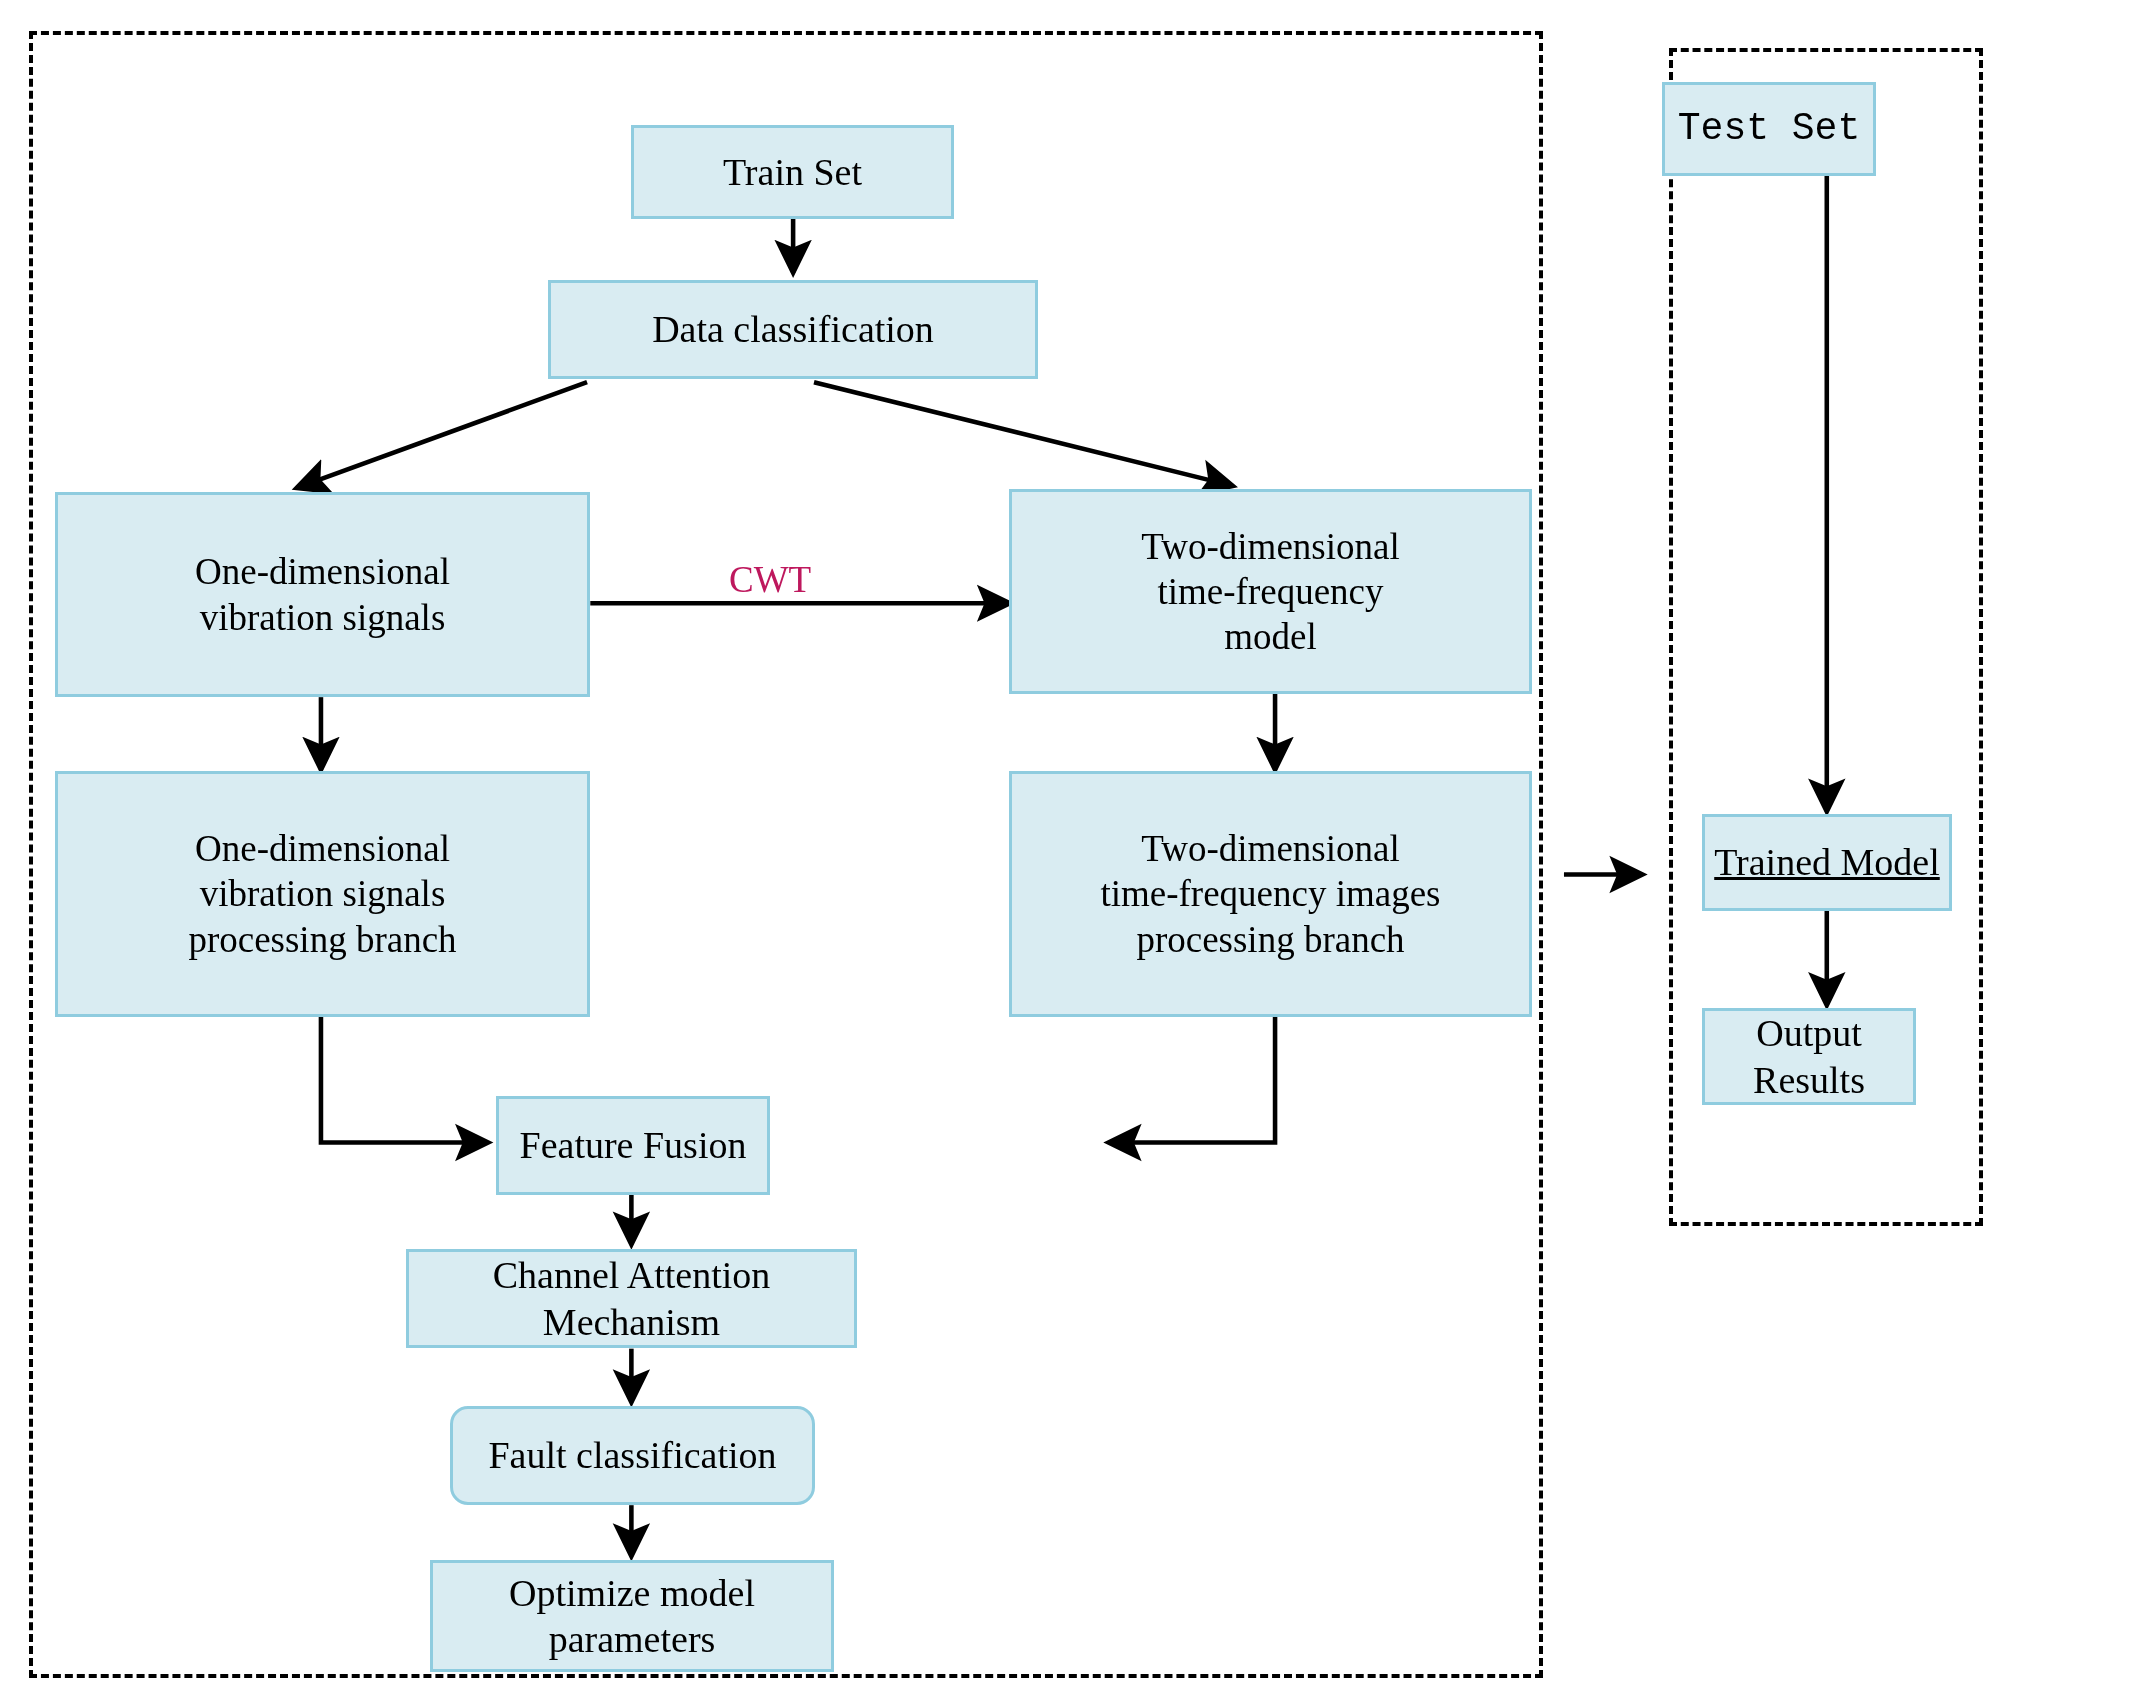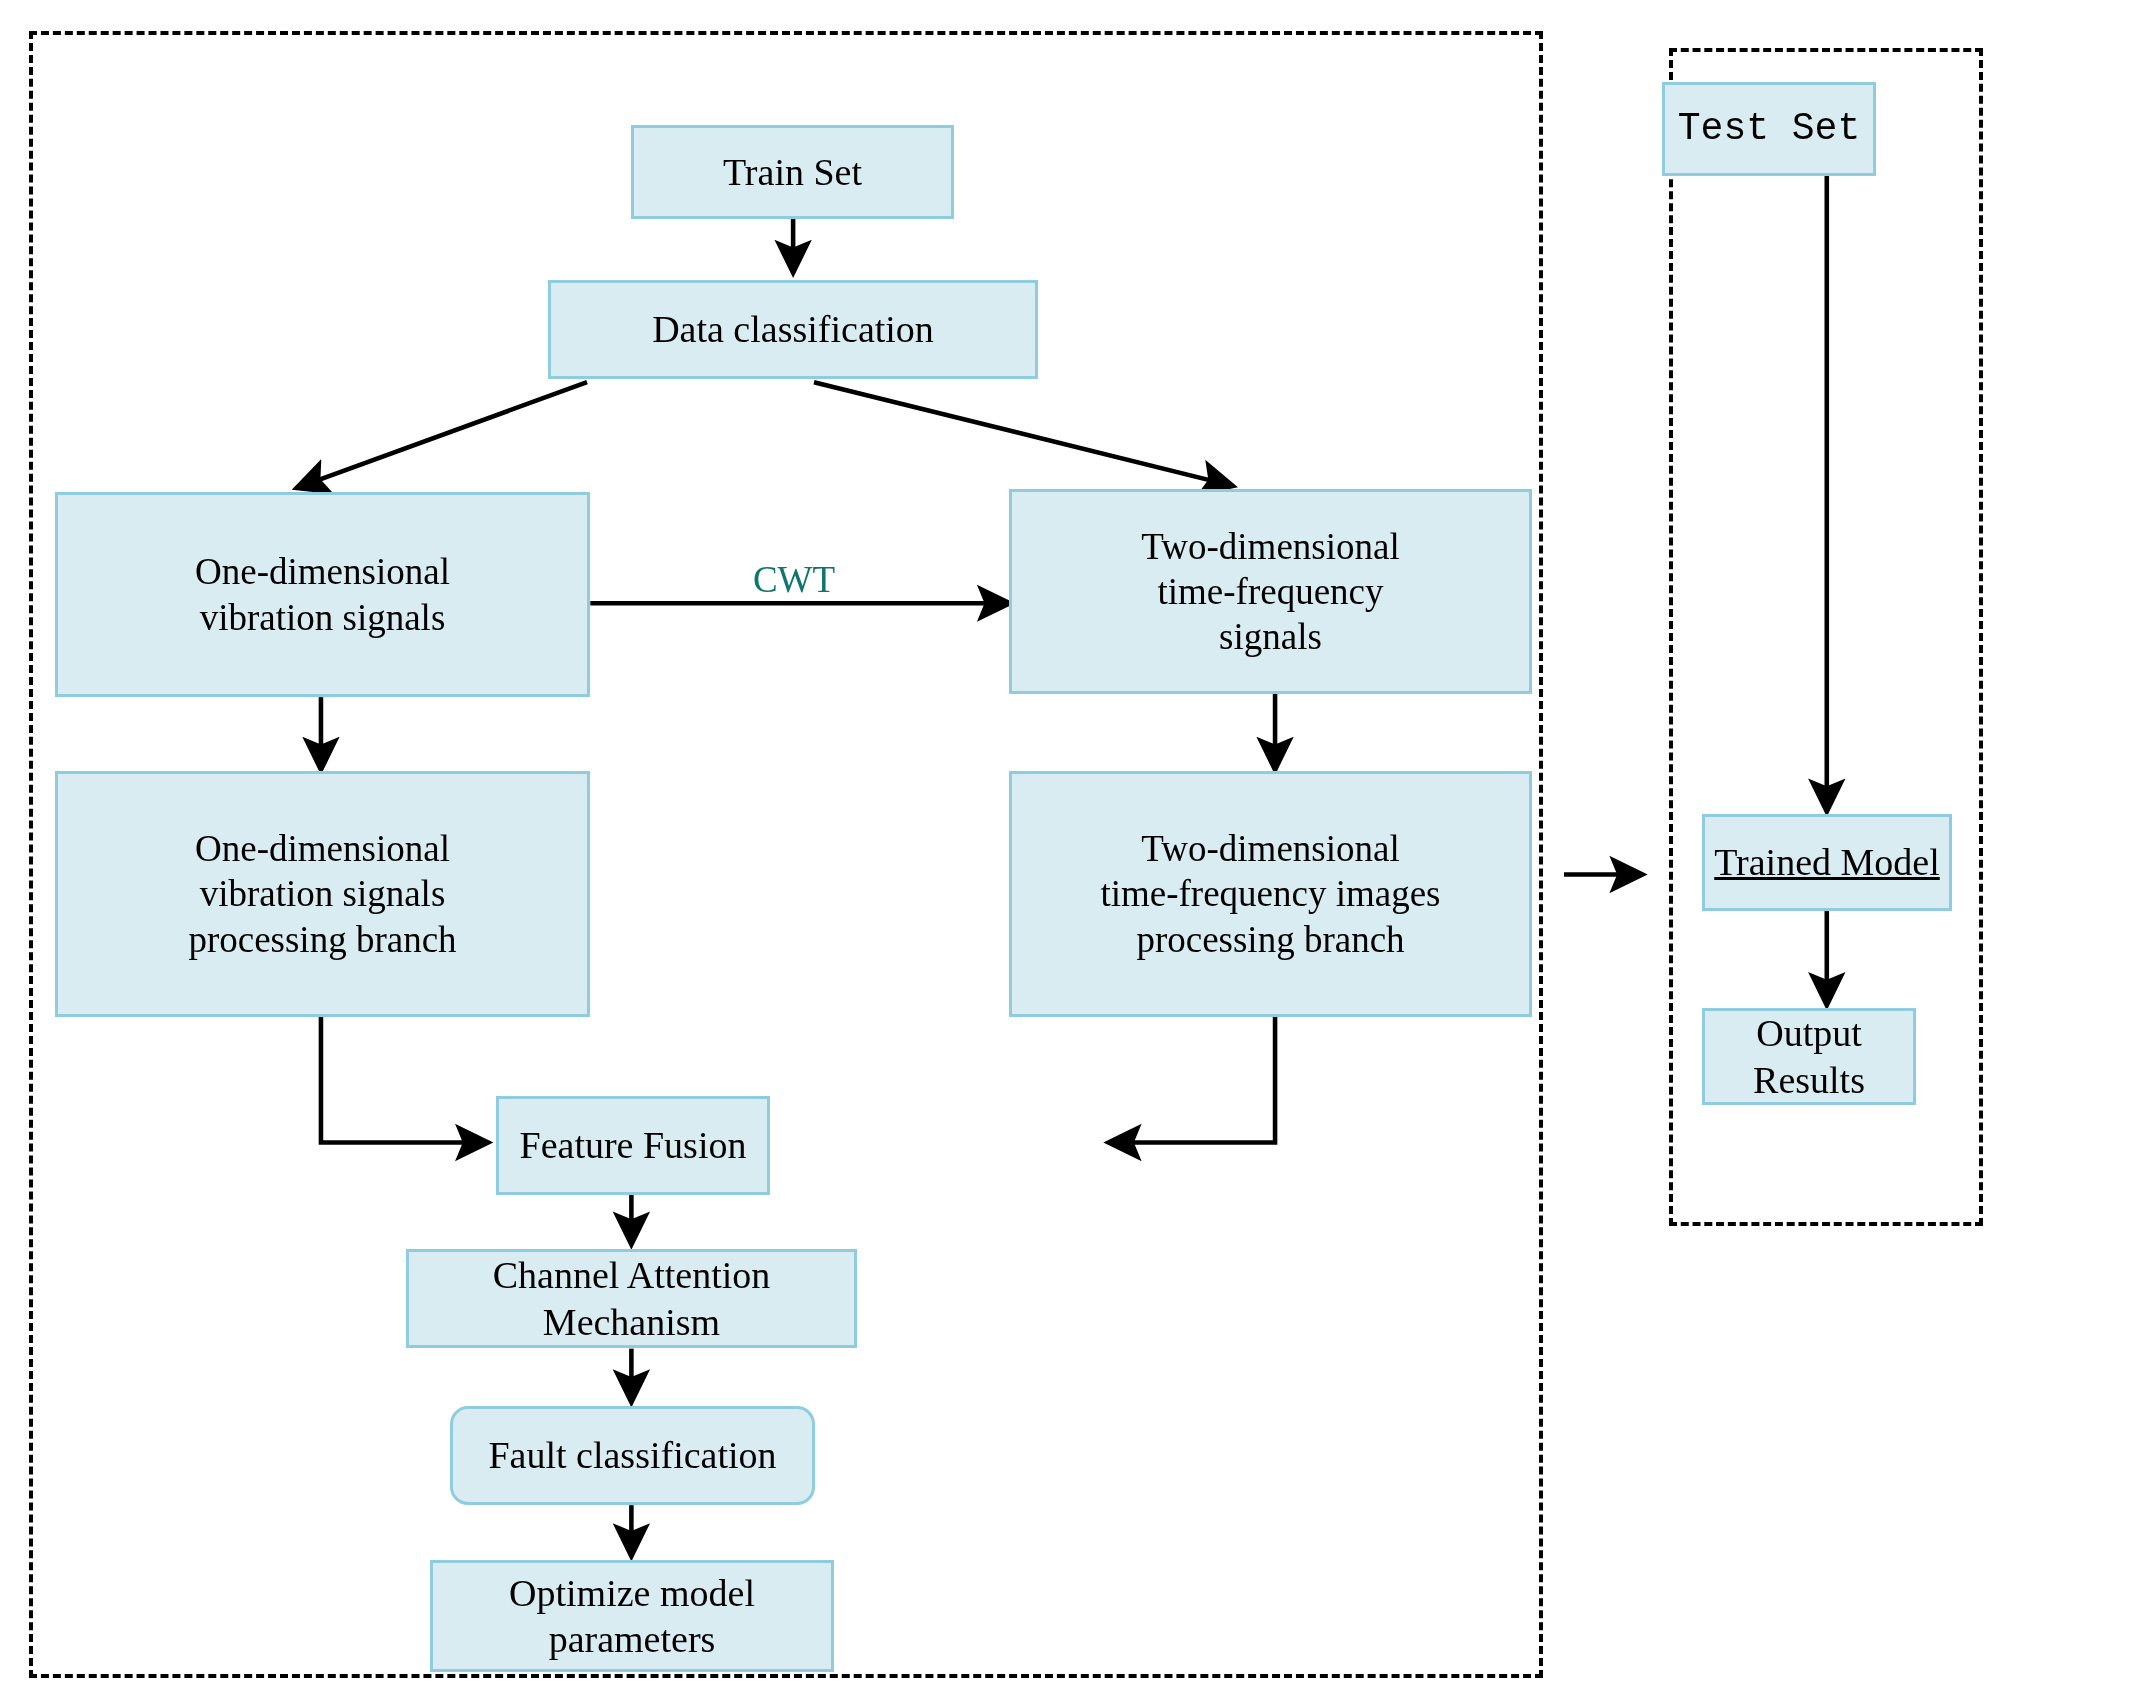--- a/index.html
+++ b/index.html
@@ -14,22 +14,22 @@
     position:absolute;box-sizing:border-box;
     background:#d9ecf2;border:3.9px solid #8fccdf;
     display:flex;align-items:center;justify-content:center;
     text-align:center;color:#000;line-height:1.22;
     padding:2.6px 6.5px;
   }
   .node span{display:block;width:100%;}
   .f48{font-size:37px;}
   .f52{font-size:38px;}
   .edge-label{
-    position:absolute;color:#0f766e;font-size:37px;
-    white-space:nowrap;text-align:center;
+    position:absolute;color:#be185d;font-size:37px;
+    white-space:nowrap;text-align:left;
   }
 </style>
 </head>
 <body>
 
 <div id="stage">
 
   <div class="panel" style="left:29px;top:31px;width:1514px;height:1647px;"></div>
   <div class="panel" style="left:1669px;top:48px;width:314px;height:1178px;"></div>
 
@@ -84,21 +84,21 @@
     <span>
       <span>One-dimensional</span>
       <span>vibration signals</span>
     </span>
   </div>
 
   <div class="node f48" style="left:1009px;top:489px;width:523px;height:205px;">
     <span>
       <span>Two-dimensional</span>
       <span>time-frequency</span>
-      <span>signals</span>
+      <span>model</span>
     </span>
   </div>
 
   <div class="edge-label" style="left:729px;top:558px;width:130px;">
     <span>CWT</span>
   </div>
 
   <div class="node f48" style="left:55px;top:771px;width:535px;height:246px;">
     <span>
       <span>One-dimensional</span>

